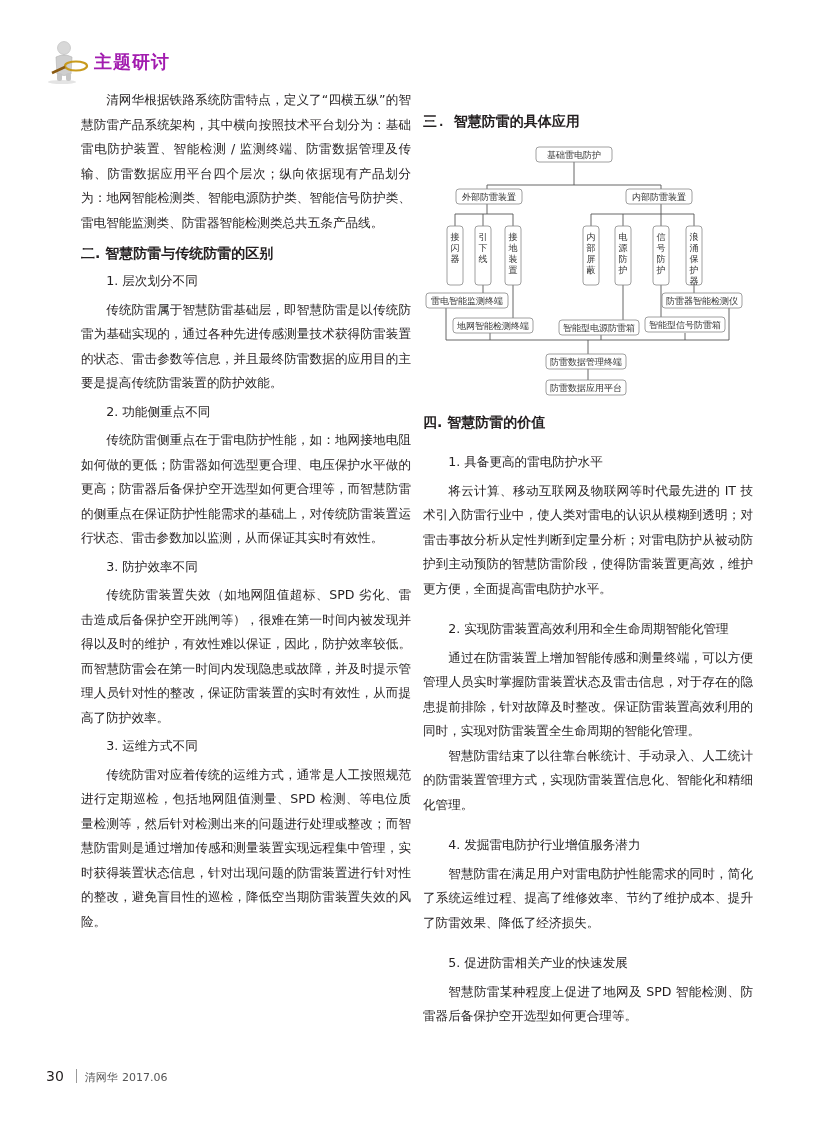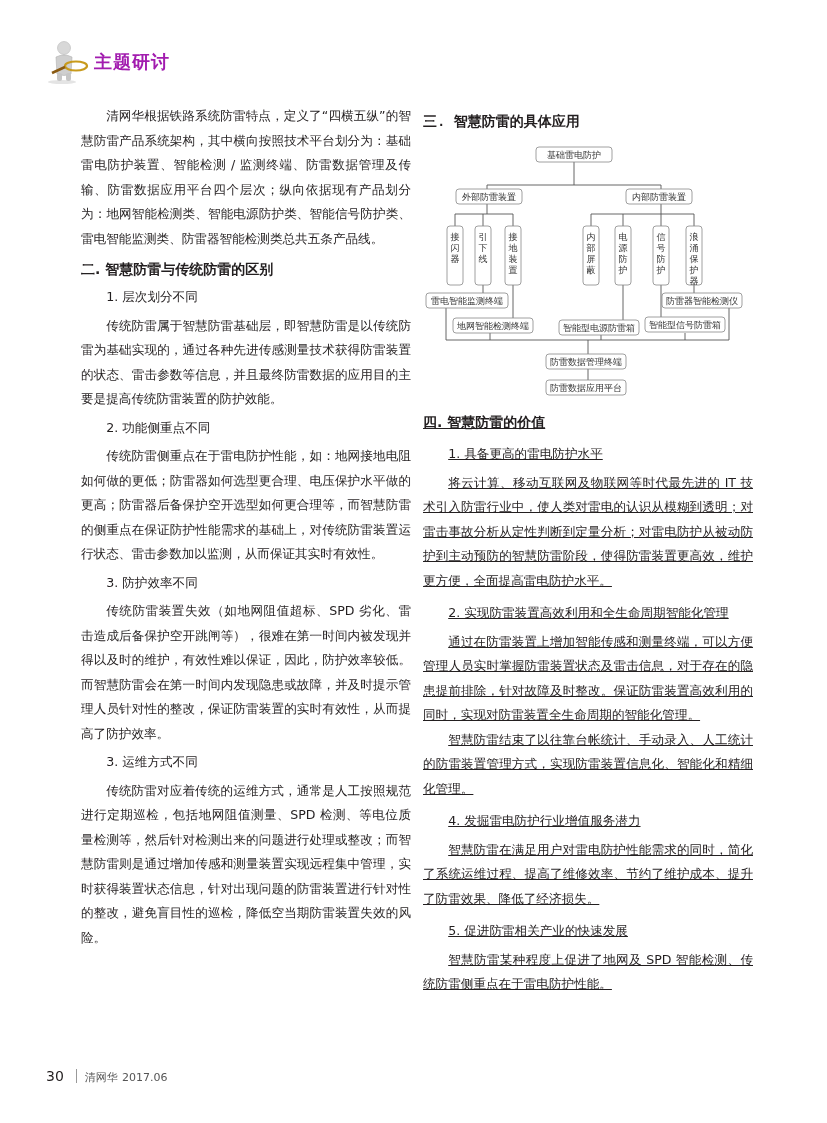--- a/index.html
+++ b/index.html
@@ -2,33 +2,33 @@
 <html><head>
 <meta charset="utf-8">
 <style>
   html, body { margin: 0; padding: 0; background: #ffffff; }
   body { width: 827px; height: 1123px; position: relative; overflow: hidden;
          font-family: "DejaVu Sans", "Liberation Sans", sans-serif; color: #231f20; }
   .header { position: absolute; left: 44px; top: 40px; height: 44px; }
   .header .figure { position: absolute; left: 0; top: 0; width: 46px; height: 44px; }
   .header .title { position: absolute; left: 50px; top: 10px; font-size: 18px; font-weight: bold;
                    color: #a21caf; white-space: nowrap; letter-spacing: 1px; }
-  .col { position: absolute; top: 104px; width: 330px; font-size: 12.6px; line-height: 24.5px; }
+  .col { position: absolute; top: 88px; width: 330px; font-size: 12.6px; line-height: 24.5px; }
   .col.left { left: 81px; }
   .col.right { left: 423px; }
   .col p { margin: 0; text-align: justify; }
   .col p.indent { text-indent: 2em; }
   .col p.sub { text-indent: 2em; margin-top: 4px; margin-bottom: 4px; }
   .col h2 { margin: 6px 0 4px 0; font-size: 14px; font-weight: bold; line-height: 24px; }
   .diagram { position: absolute; left: 423px; top: 140px; width: 332px; height: 268px; }
   .diagram svg { width: 332px; height: 268px; }
-  .sec4 { position: absolute; left: 423px; top: 410px; width: 330px; font-size: 12.6px; line-height: 24.5px; text-decoration: underline; }
+  .sec4 { position: absolute; left: 423px; top: 410px; width: 330px; font-size: 12.6px; line-height: 24.5px; }
   .sec4 p { margin: 0; text-align: justify; }
   .sec4 p.indent { text-indent: 2em; }
-  .sec4 p.sub { text-indent: 2em; margin-top: 8px; margin-bottom: 4px; }
+  .sec4 p.sub { text-indent: 2em; margin-top: 16px; margin-bottom: 4px; }
   .sec4 h2 { margin: 0 0 2px 0; font-size: 14px; font-weight: bold; line-height: 24px; }
   .footer { position: absolute; left: 46px; top: 1068px; font-size: 13px; color: #231f20; }
   .footer .pn { font-size: 14px; text-align: right; }
   .footer .sep { display: inline-block; width: 1px; height: 14px; background: #999; margin: 0 8px -2px 12px; }
   .footer .mag { color: #555; font-size: 11px; }
 </style>
 </head>
 <body>
 
 <div class="header">
@@ -142,19 +142,19 @@
 <div class="sec4">
   <h2>四. 智慧防雷的价值</h2>
   <p class="sub">1. 具备更高的雷电防护水平</p>
   <p class="indent">将云计算、移动互联网及物联网等时代最先进的 IT 技术引入防雷行业中，使人类对雷电的认识从模糊到透明；对雷击事故分析从定性判断到定量分析；对雷电防护从被动防护到主动预防的智慧防雷阶段，使得防雷装置更高效，维护更方便，全面提高雷电防护水平。</p>
   <p class="sub">2. 实现防雷装置高效利用和全生命周期智能化管理</p>
   <p class="indent">通过在防雷装置上增加智能传感和测量终端，可以方便管理人员实时掌握防雷装置状态及雷击信息，对于存在的隐患提前排除，针对故障及时整改。保证防雷装置高效利用的同时，实现对防雷装置全生命周期的智能化管理。</p>
   <p class="indent">智慧防雷结束了以往靠台帐统计、手动录入、人工统计的防雷装置管理方式，实现防雷装置信息化、智能化和精细化管理。</p>
   <p class="sub">4. 发掘雷电防护行业增值服务潜力</p>
   <p class="indent">智慧防雷在满足用户对雷电防护性能需求的同时，简化了系统运维过程、提高了维修效率、节约了维护成本、提升了防雷效果、降低了经济损失。</p>
   <p class="sub">5. 促进防雷相关产业的快速发展</p>
-  <p class="indent">智慧防雷某种程度上促进了地网及 SPD 智能检测、传统防雷侧重点在于雷电防护性能。</p>
+  <p class="indent">智慧防雷某种程度上促进了地网及 SPD 智能检测、防雷器后备保护空开选型如何更合理等。</p>
 </div>
 
 <div class="footer">
   <span class="pn">30</span><span class="sep"></span><span class="mag">清网华</span>
   <span class="mag">2017.06</span>
 </div>
 
 </body></html>

